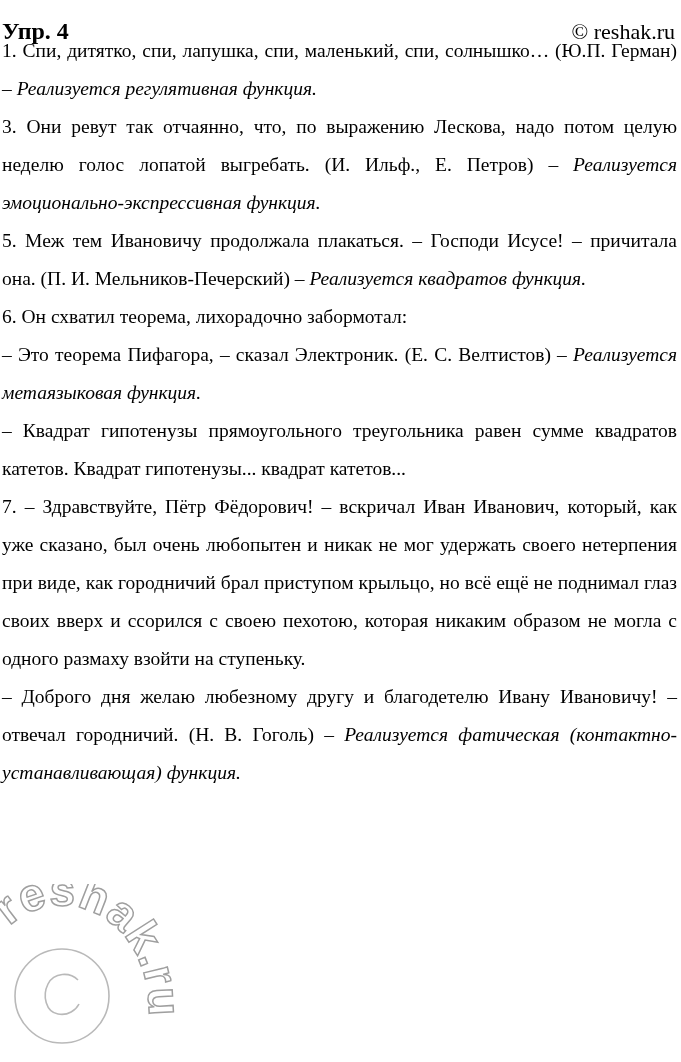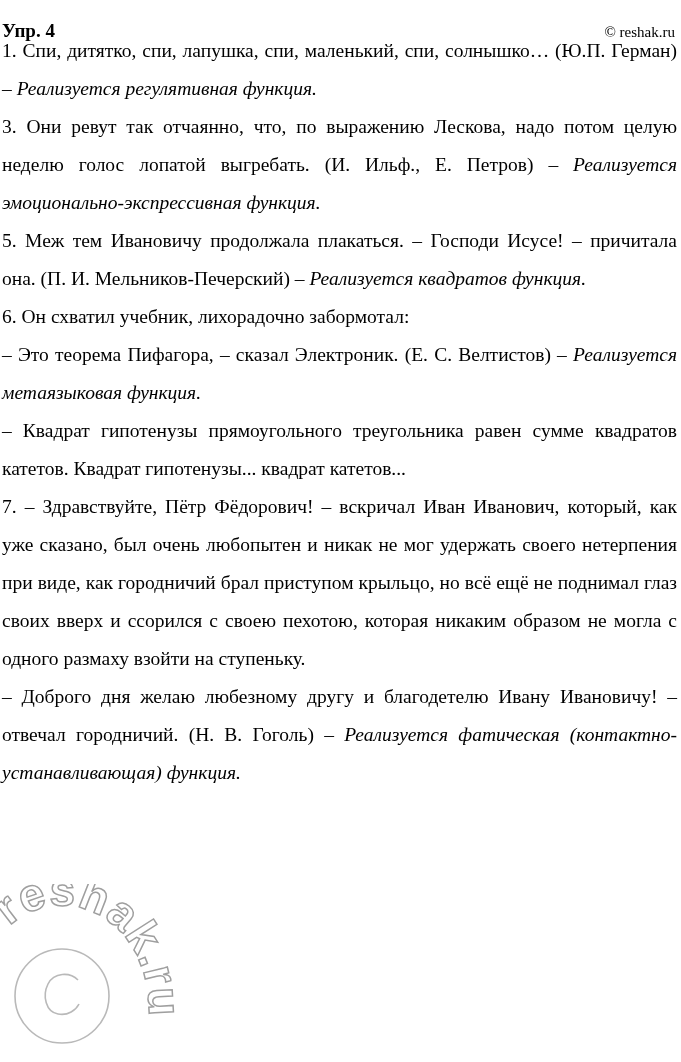--- a/index.html
+++ b/index.html
@@ -26,26 +26,26 @@
 
   
   .header {
     display: flex;
     align-items: baseline;
     justify-content: space-between;
     height: 26px;
     line-height: 26px;
   }
   .header-title {
-    font-size: 19px;
+    font-size: 24px;
     font-weight: bold;
     letter-spacing: 0px;
   }
   .header-credit {
-    font-size: 15px;
+    font-size: 22px;
     font-weight: normal;
     padding-right: 2px;
     margin-top: 19px;
   }
 
   
   .content {
     margin-top: 6px;
     position: relative;
     z-index: 2;
@@ -121,21 +121,21 @@
   <div class="content">
 
     <p class="para"><span>1.</span><span> Спи, дитятко, спи, лапушка, спи, маленький, спи, солнышко… (Ю.П. Герман) – </span><span class="em">Реализуется регулятивная функция.</span></p>
 
 
     <p class="para"><span>3.</span><span> Они ревут так отчаянно, что, по выражению Лескова, надо потом целую неделю голос лопатой выгребать. (И. Ильф., Е. Петров) – </span><span class="em">Реализуется эмоционально-экспрессивная функция.</span></p>
 
 
     <p class="para"><span>5.</span><span> Меж тем Ивановичу продолжала плакаться. – Господи Исусе! – причитала она. (П. И. Мельников-Печерский) – </span><span class="em">Реализуется квадратов функция.</span></p>
 
-    <p class="para"><span>6.</span><span> Он схватил учебник, лихорадочно забормотал:</span></p>
+    <p class="para"><span>6.</span><span> Он схватил теорема, лихорадочно забормотал:</span></p>
 
     <p class="para"><span>– Это теорема Пифагора, – сказал Электроник. (Е. С. Велтистов) – </span><span class="em">Реализуется метаязыковая функция.</span></p>
 
     <p class="para"><span>– Квадрат гипотенузы прямоугольного треугольника равен сумме квадратов катетов. Квадрат гипотенузы... квадрат катетов...</span></p>
 
     <p class="para"><span>7.</span><span> – Здравствуйте, Пётр Фёдорович! – вскричал Иван Иванович, который, как уже сказано, был очень любопытен и никак не мог удержать своего нетерпения при виде, как городничий брал приступом крыльцо, но всё ещё не поднимал глаз своих вверх и ссорился с своею пехотою, которая никаким образом не могла с одного размаху взойти на ступеньку.</span></p>
 
     <p class="para"><span>– Доброго дня желаю любезному другу и благодетелю Ивану Ивановичу! – отвечал городничий. (Н. В. Гоголь) – </span><span class="em">Реализуется фатическая (контактно-устанавливающая) функция.</span></p>
 
   </div>

